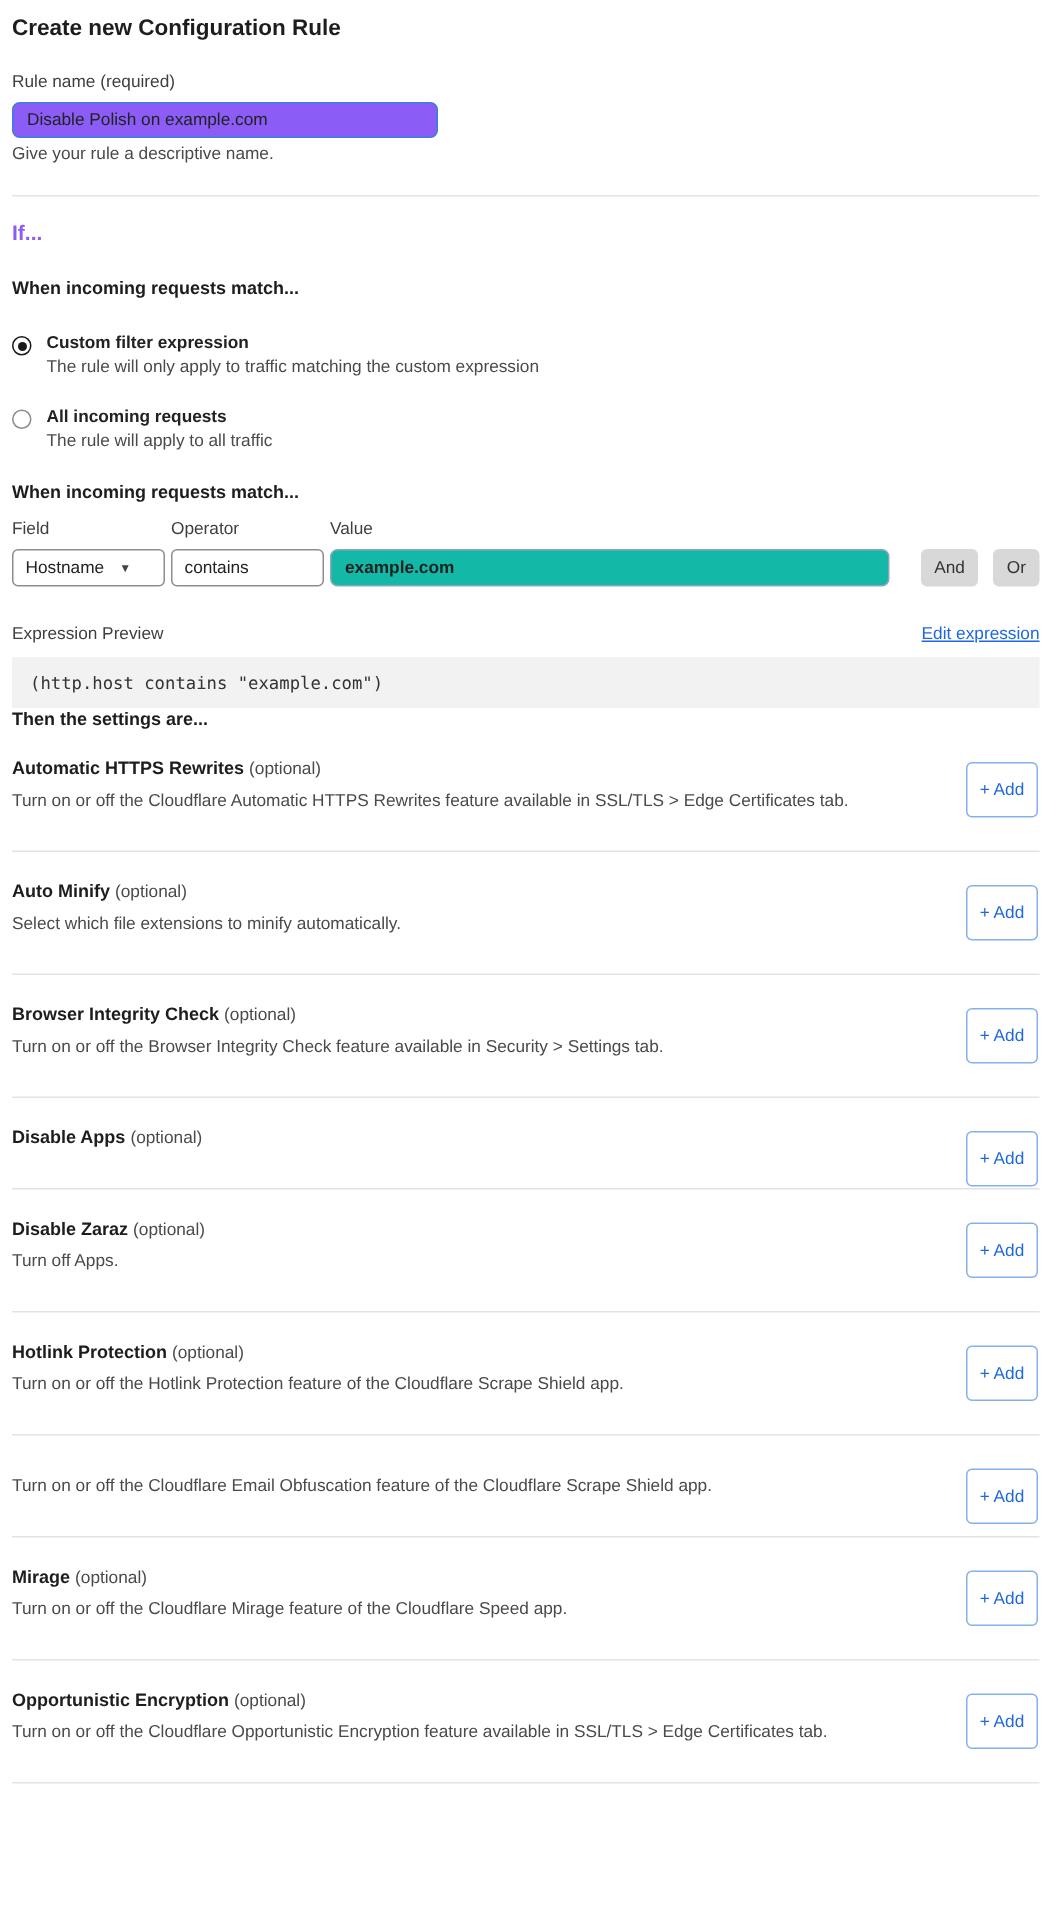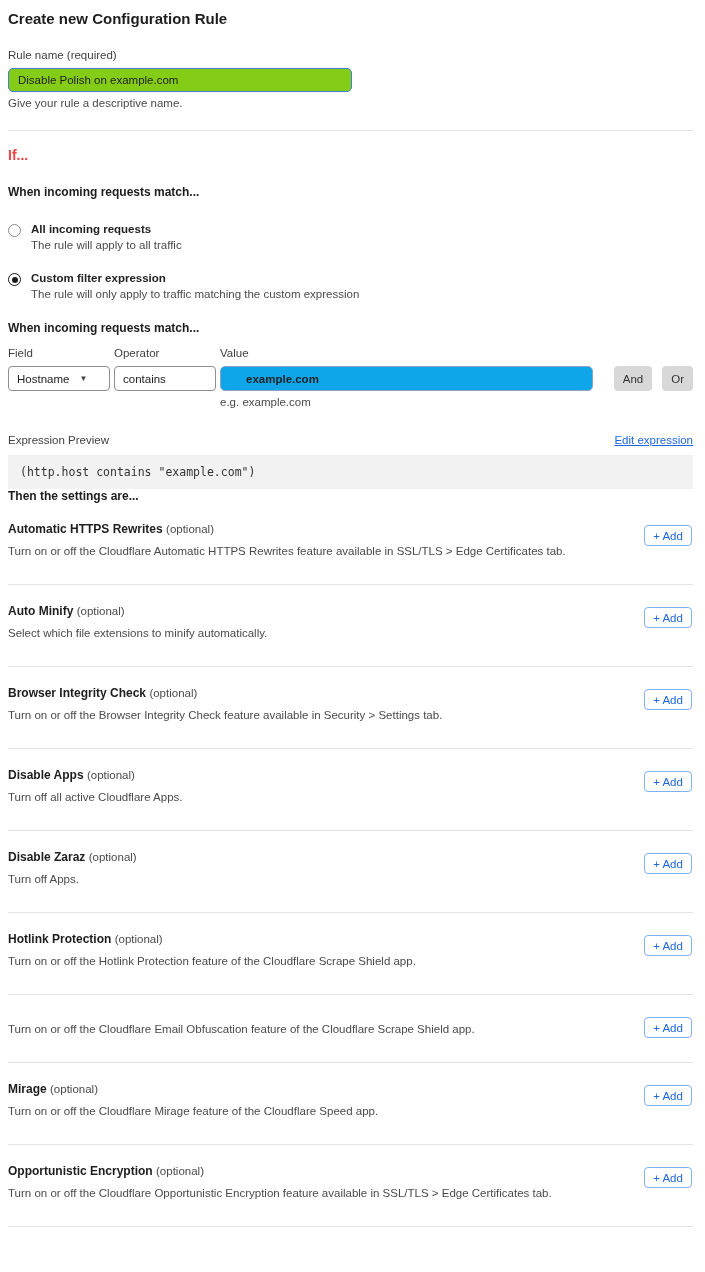--- a/index.html
+++ b/index.html
@@ -19,46 +19,46 @@
     margin-bottom: 22px;
   }
 
   .field-label {
     font-size: 11.5px;
     color: #3f3f3f;
     margin-bottom: 7px;
     display: block;
   }
   .rule-name-input {
-    width: 344px;
+    width: 284px;
     height: 24px;
     border: 1.5px solid #3c7ddd;
     border-radius: 5px;
     padding: 4px 9px;
     font-size: 11.5px;
     font-family: "Liberation Sans", "DejaVu Sans", sans-serif;
     color: #222;
     outline: none;
-    background: #84cc16;
+    background: #8b5cf6;
   }
   .helper-text {
     font-size: 11.5px;
     color: #4a4a4a;
     margin-top: 5px;
   }
   .divider {
     border: none;
     border-top: 1px solid #e3e3e3;
     margin: 21px 0 0 0;
   }
 
   .if-heading {
     font-size: 14px;
     font-weight: bold;
-    color: #ef4444;
+    color: #8b5cf6;
     margin: 16px 0 16px 0;
   }
   .sub-heading {
     font-size: 12px;
     font-weight: bold;
     color: #1d1d1d;
     margin-top: 22px;
   }
 
   .radio-group { margin-top: 24px; }
@@ -99,24 +99,24 @@
     font-size: 11.5px;
     color: #222;
     cursor: pointer;
   }
   .select-box .caret { font-size: 8px; color: #444; margin-left: 10px; }
   .field-select { width: 102px; }
   .operator-select { width: 102px; gap: 48px; }
   .value-input {
     width: 100%;
     height: 25px;
-    background: #0ea5e9;
+    background: #14b8a6;
     border: 1px solid #8da4c2;
     border-radius: 5px;
-    padding: 0 25px;
+    padding: 0 9px;
     font-size: 11.5px;
     font-weight: bold;
     font-family: "Liberation Sans", "DejaVu Sans", sans-serif;
     color: #222;
     outline: none;
   }
   .andor-wrap { display: flex; margin-left: 10px; margin-top: 19px; }
   .andor-btn {
     height: 25px;
     padding: 0 9px;
@@ -173,21 +173,21 @@
     font-size: 11.5px;
     color: #4a4a4a;
     margin-top: 9px;
     max-width: 560px;
   }
   .add-btn {
     position: absolute;
     right: 1px;
     top: 22px;
     width: 48px;
-    height: 21px;
+    height: 37px;
     background: #fff;
     border: 1px solid #84aff0;
     border-radius: 4px;
     color: #2068dc;
     font-size: 11.5px;
     font-family: "Liberation Sans", "DejaVu Sans", sans-serif;
     cursor: pointer;
   }
 </style>
 </head>
@@ -200,32 +200,32 @@
   <label class="field-label">Rule name (required)</label>
   <input class="rule-name-input" type="text" value="Disable Polish on example.com" style="">
   <div class="helper-text">Give your rule a descriptive name.</div>
 
   <hr class="divider">
 
   <div class="if-heading">If...</div>
   <div class="sub-heading">When incoming requests match...</div>
 
   <div class="radio-group">
+    <div class="radio-item checked">
+      <span class="radio-circle"></span>
+      <div>
+        <div class="radio-label">Custom filter expression</div>
+        <div class="radio-desc">The rule will only apply to traffic matching the custom expression</div>
+      </div>
+    </div>
     <div class="radio-item">
       <span class="radio-circle"></span>
       <div>
         <div class="radio-label">All incoming requests</div>
         <div class="radio-desc">The rule will apply to all traffic</div>
-      </div>
-    </div>
-    <div class="radio-item checked">
-      <span class="radio-circle"></span>
-      <div>
-        <div class="radio-label">Custom filter expression</div>
-        <div class="radio-desc">The rule will only apply to traffic matching the custom expression</div>
       </div>
     </div>
   </div>
 
   <div class="sub-heading" style="margin-top:13px">When incoming requests match...</div>
 
   <div class="filter-row">
     <div class="filter-col">
       <label class="field-label">Field</label>
       <div class="select-box field-select">
@@ -236,21 +236,20 @@
     <div class="filter-col">
       <label class="field-label">Operator</label>
       <div class="select-box operator-select">
         <span>contains</span>
         <span class="caret">▼</span>
       </div>
     </div>
     <div class="filter-col value-col">
       <label class="field-label">Value</label>
       <input class="value-input" type="text" value="example.com" style="">
-      <div class="helper-text">e.g. example.com</div>
     </div>
     <div class="andor-wrap">
       <button class="andor-btn">And</button>
       <button class="andor-btn">Or</button>
     </div>
   </div>
 
   <div class="expr-header">
     <span class="expr-label">Expression Preview</span>
     <a class="edit-link">Edit expression</a>
@@ -284,21 +283,20 @@
     </div>
     <div class="setting-desc">Turn on or off the Browser Integrity Check feature available in Security &gt; Settings tab.</div>
     <button class="add-btn">+ Add</button>
   </div>
 
   <div class="setting-row">
     <div class="setting-title">
       <span class="setting-name">Disable Apps</span>
       <span class="setting-optional">(optional)</span>
     </div>
-    <div class="setting-desc">Turn off all active Cloudflare Apps.</div>
     <button class="add-btn">+ Add</button>
   </div>
 
   <div class="setting-row">
     <div class="setting-title">
       <span class="setting-name">Disable Zaraz</span>
       <span class="setting-optional">(optional)</span>
     </div>
     <div class="setting-desc">Turn off Apps.</div>
     <button class="add-btn">+ Add</button>

